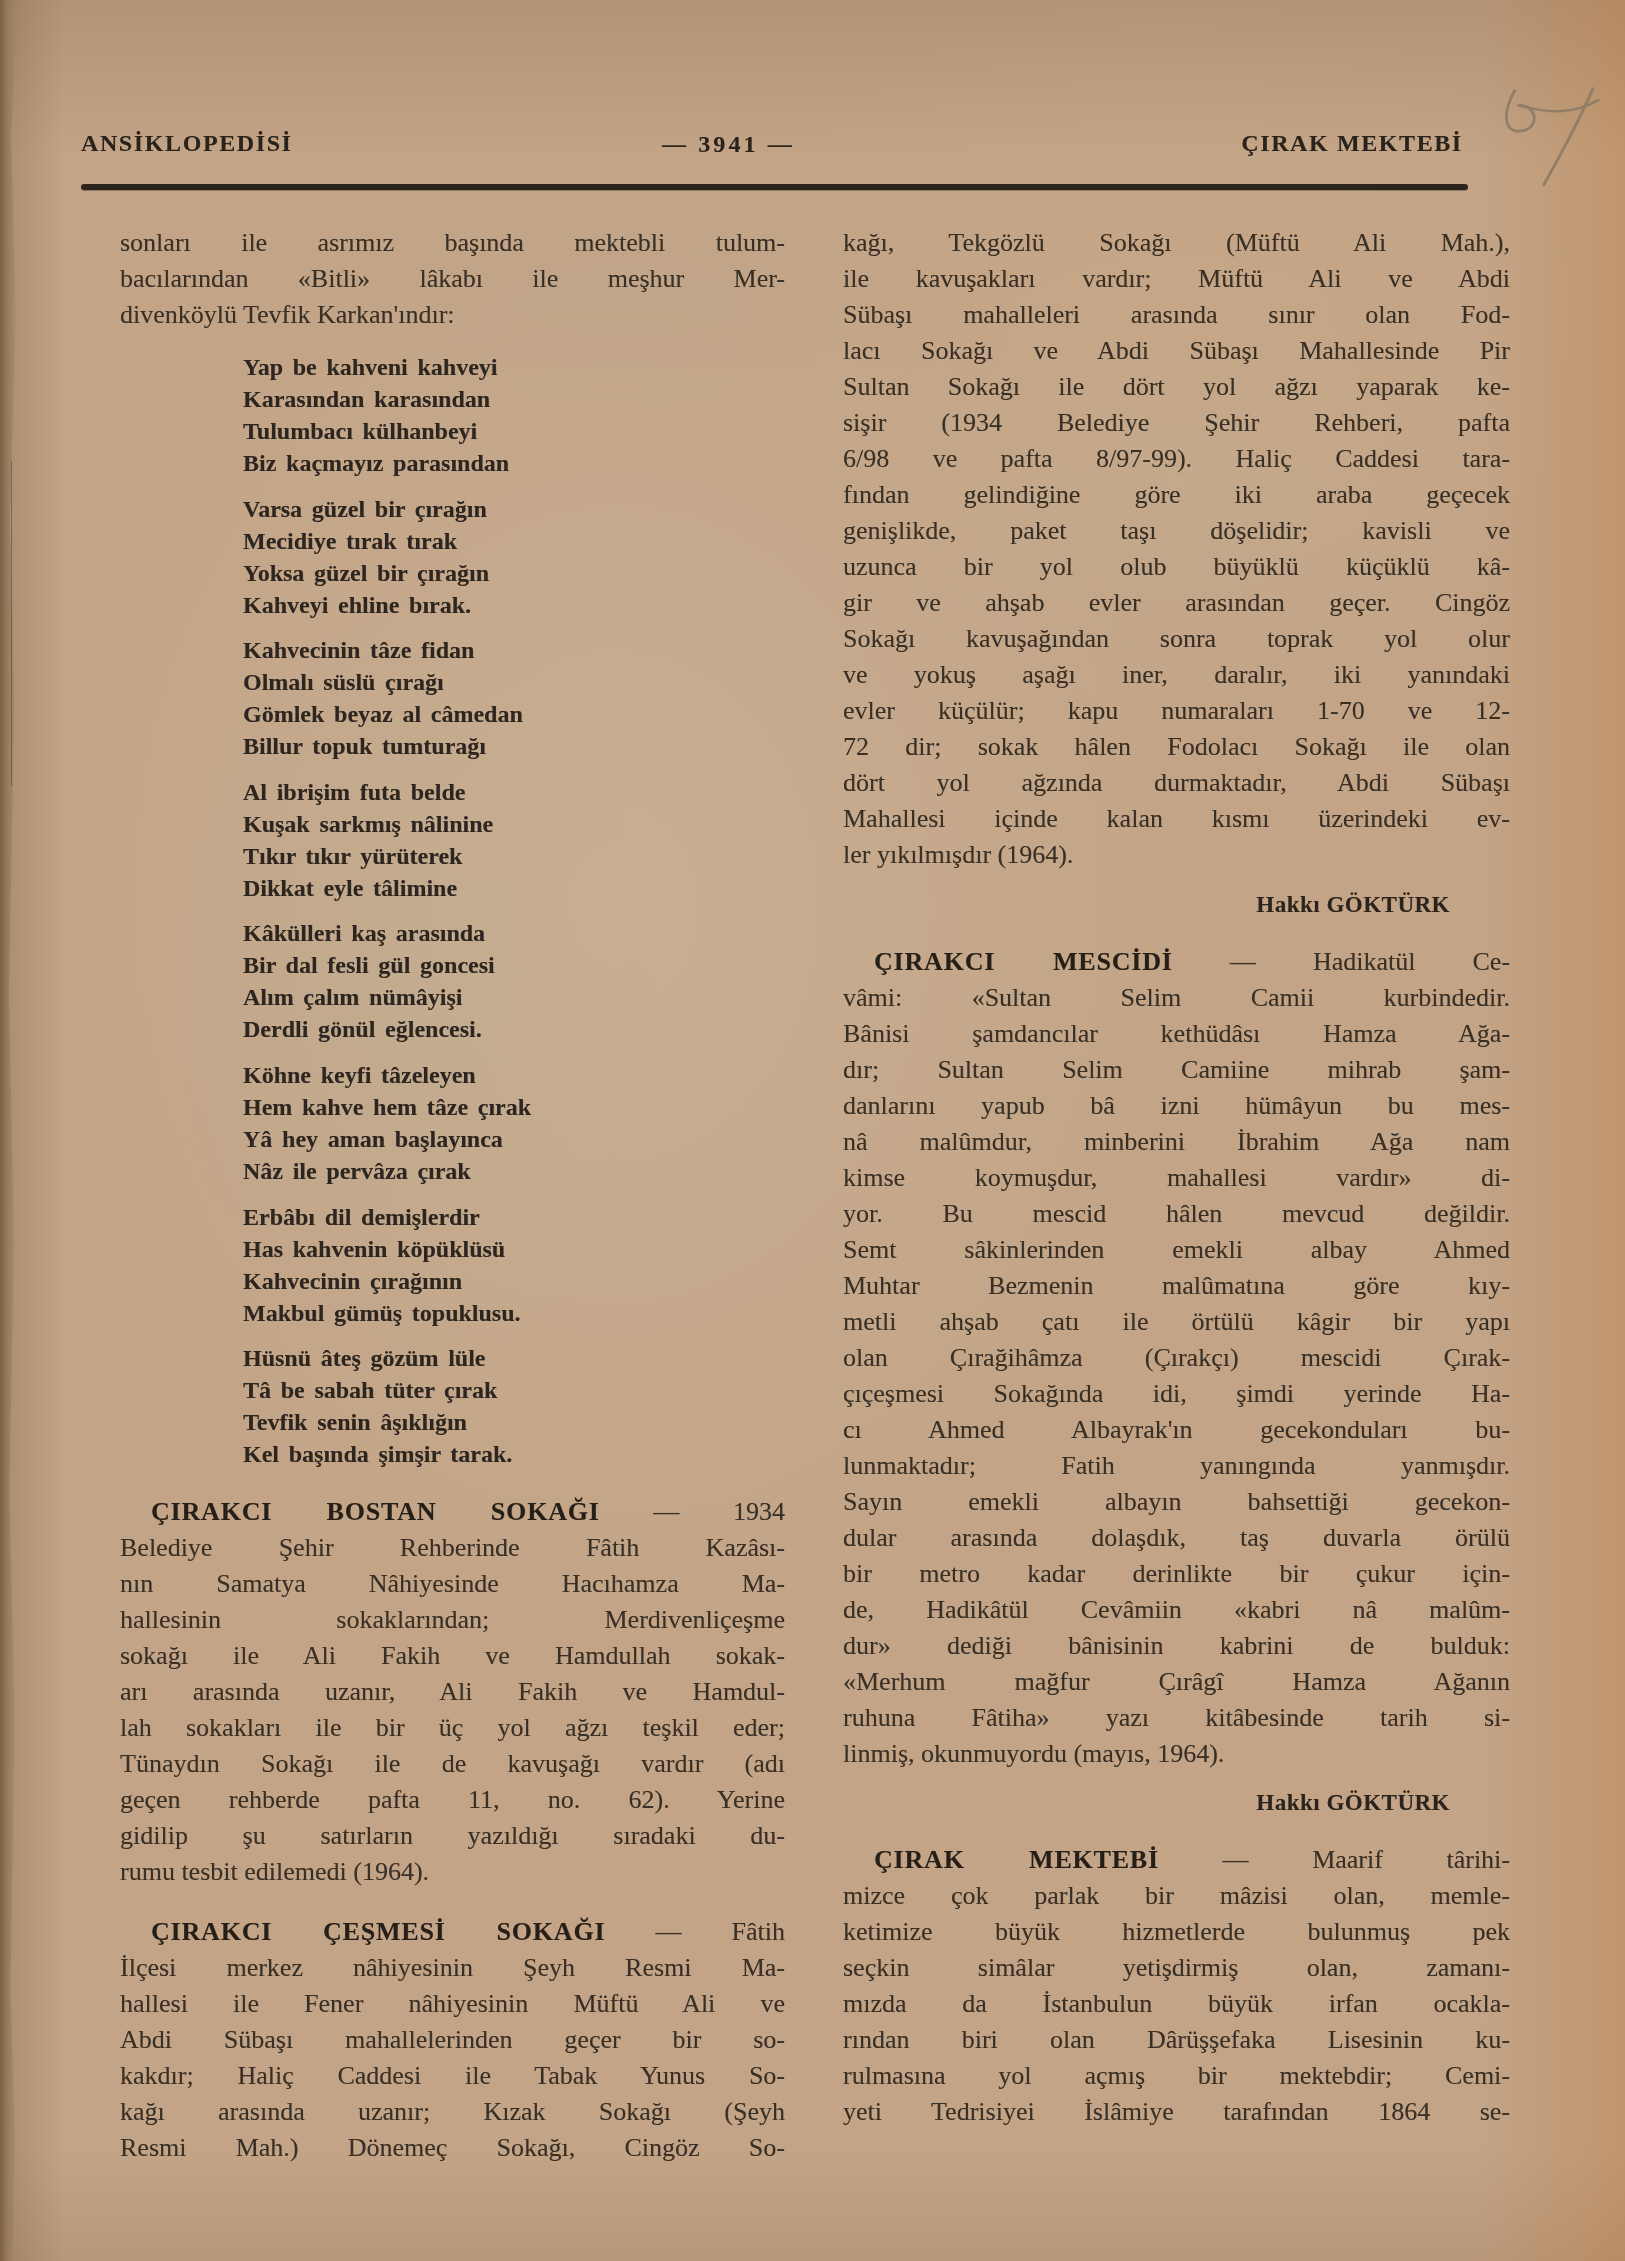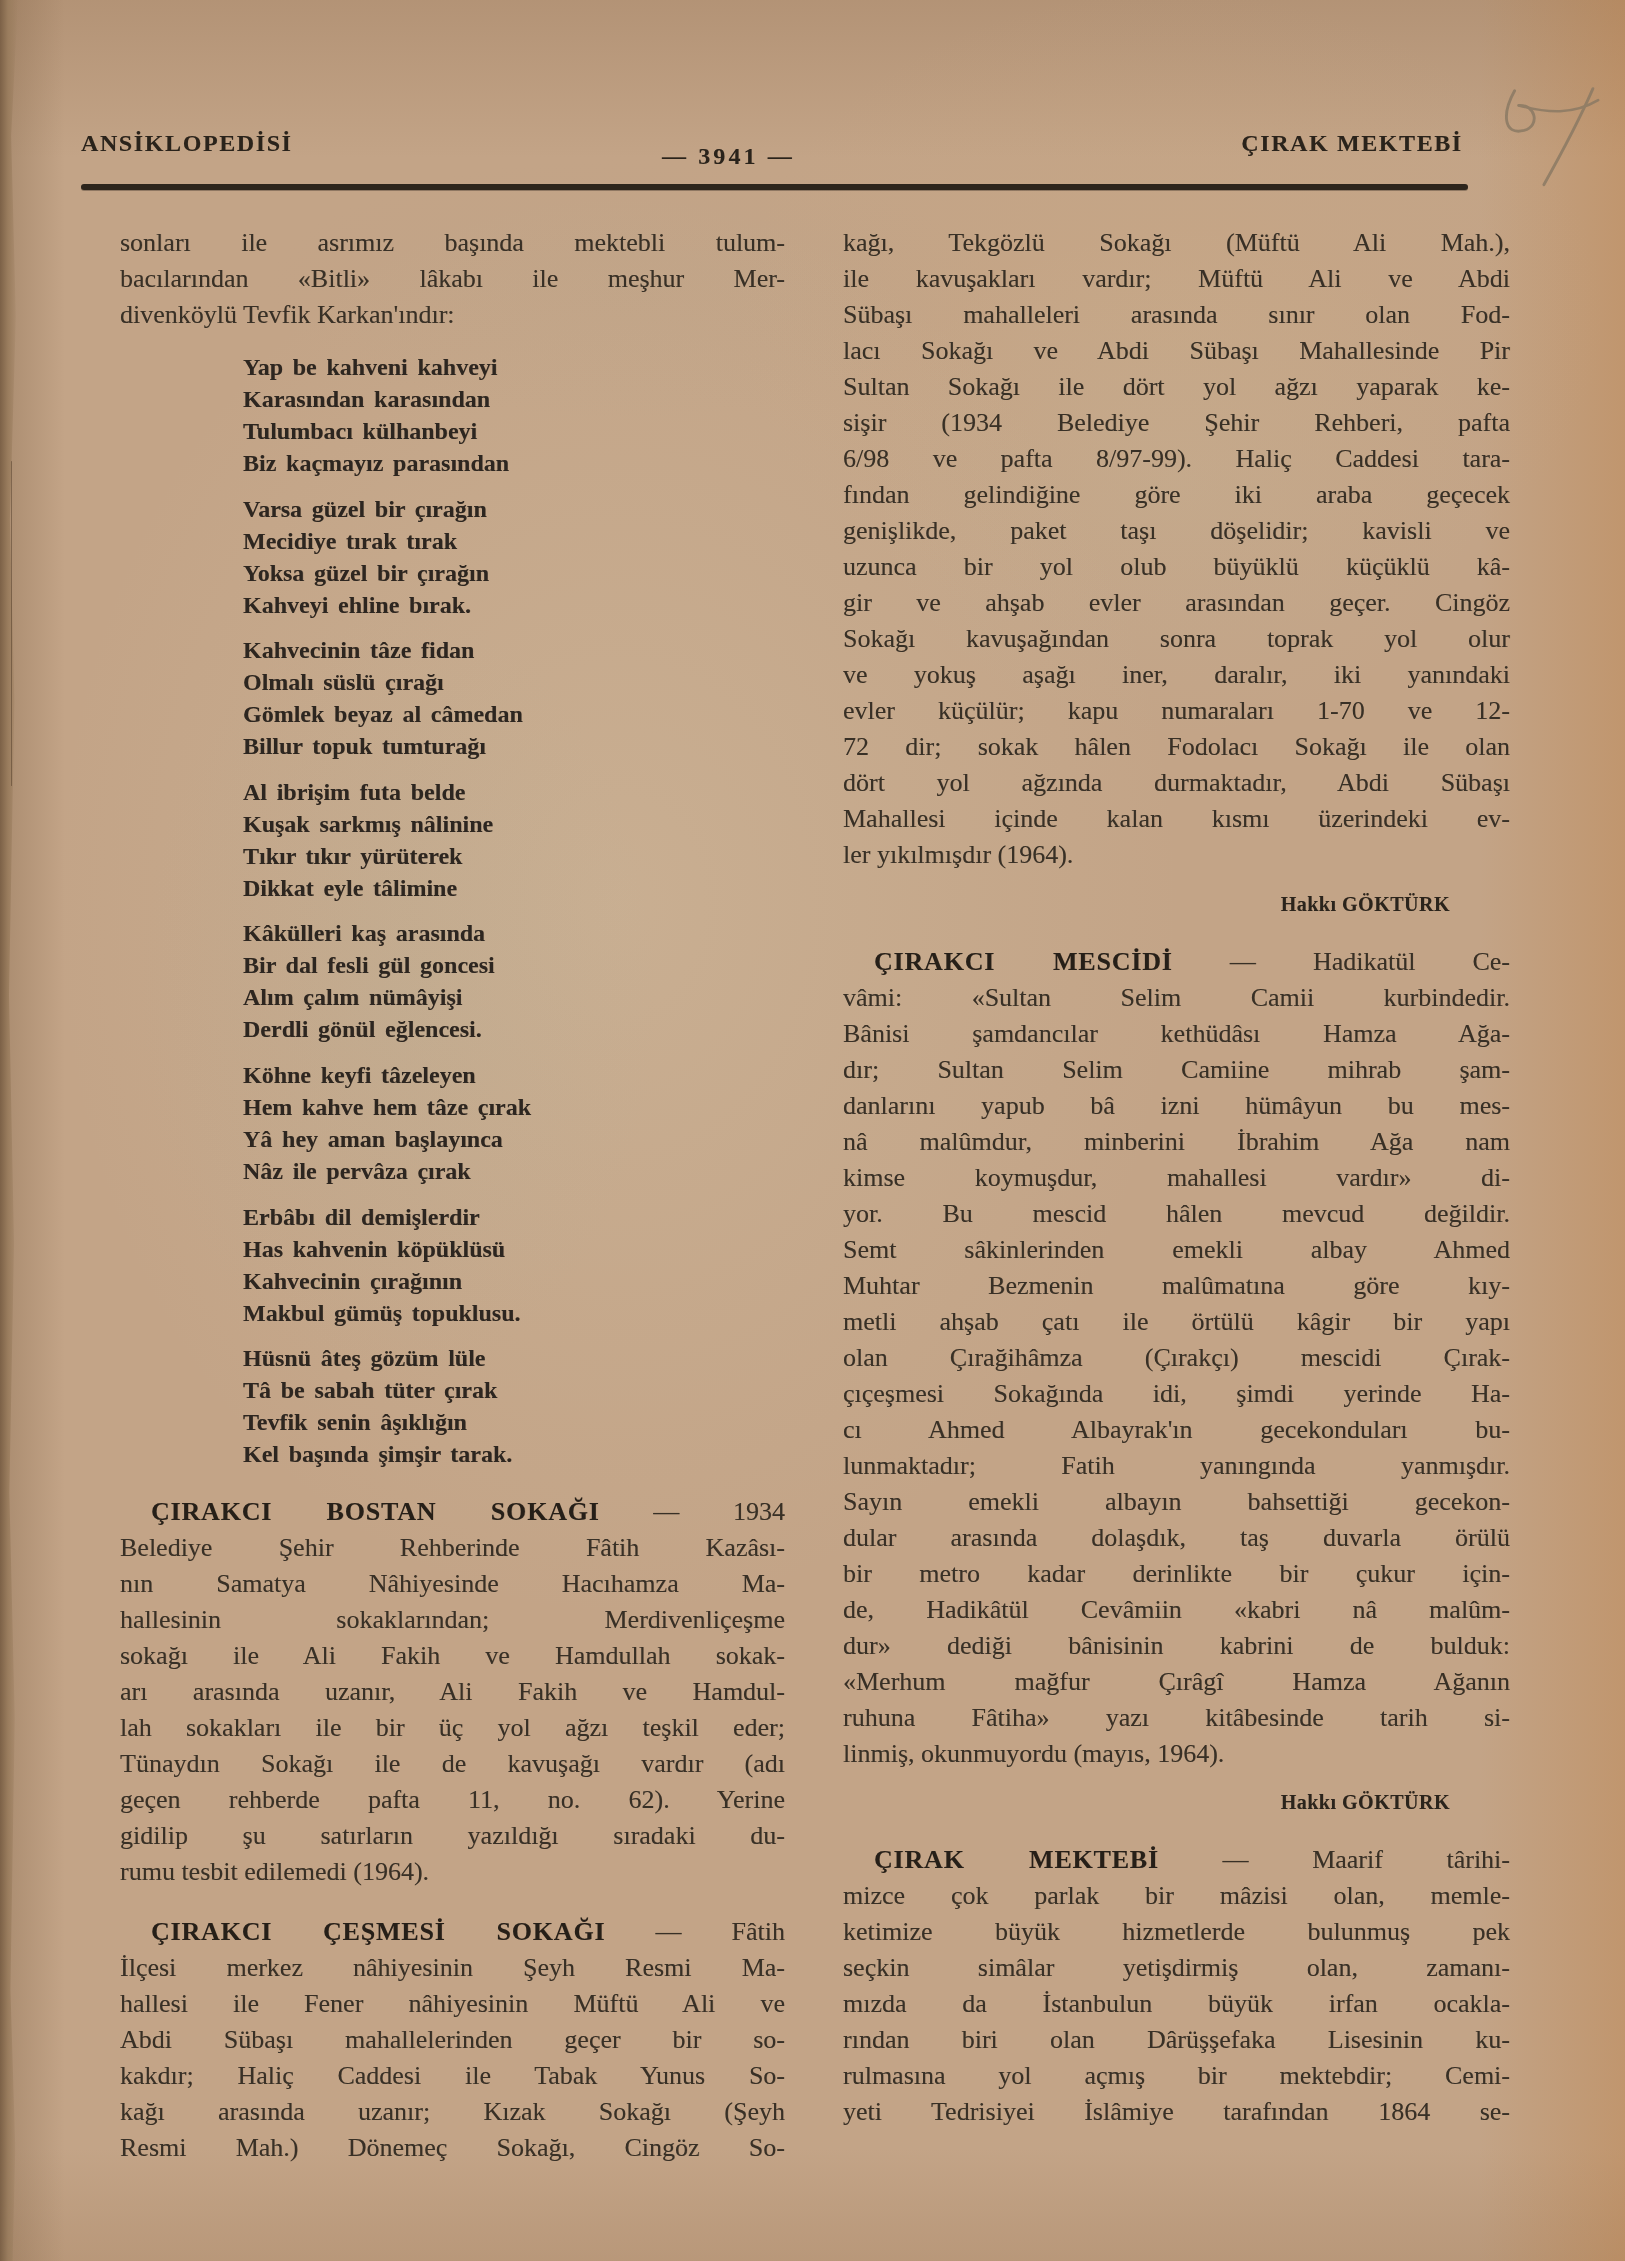--- a/index.html
+++ b/index.html
@@ -24,40 +24,40 @@
   }
   .crack{position:absolute;left:10.5px;top:461px;width:1.6px;height:325px;background:rgba(70,50,34,0.45);border-radius:1px;}
   .stain{position:absolute;pointer-events:none;}
   .stain.s1{left:136px;top:602px;width:524px;height:786px;background:radial-gradient(closest-side,rgba(168,178,156,0.13),rgba(0,0,0,0));}
   .stain.s2{left:864px;top:220px;width:628px;height:524px;background:radial-gradient(closest-side,rgba(196,204,182,0.10),rgba(0,0,0,0));}
   .stain.s3{left:262px;top:157px;width:733px;height:262px;background:radial-gradient(closest-side,rgba(175,160,135,0.12),rgba(0,0,0,0));}
 
   .header{position:absolute;top:130px;left:81px;width:1387px;height:37px;
     font-weight:bold;font-size:24px;letter-spacing:1.6px;color:#2a231b;}
   .h-left{position:absolute;left:0;top:0;}
-  .h-center{position:absolute;left:581px;top:13px;letter-spacing:3.1px;}
+  .h-center{position:absolute;left:581px;top:1px;letter-spacing:3.1px;}
   .h-right{position:absolute;right:5.2px;top:0;}
   .rule{position:absolute;top:184px;left:81px;width:1387px;height:5.8px;background:#2d251c;border-radius:3.1px;box-shadow:0 1px 0 rgba(45,37,28,0.35);}
 
   .col{position:absolute;top:225px;width:665px;font-size:26px;line-height:36px;}
   .col-left{left:120px;}
   .col-right{left:843px;width:667px;}
 
   .line{text-align:justify;text-align-last:justify;white-space:normal;}
   .line.short{text-align-last:left;}
   .first{padding-left:31px;}
   .head{font-weight:bold;letter-spacing:0.8px;color:#261f18;margin-top:22px;}
 
   .section{margin-top:24px;}
 
   .poem{margin:18px 0 3.1px 0;padding-left:123px;font-weight:bold;font-size:24px;line-height:32px;word-spacing:3.7px;color:#2d2620;}
   .stanza{margin-bottom:13.6px;}
   .poem-line{text-align:left;}
 
-  .signature{text-align:right;padding-right:60px;font-weight:bold;font-size:20px;line-height:31px;margin:15.7px 0 3.1px 0;color:#2b241c;letter-spacing:0.5px;}
+  .signature{text-align:right;padding-right:60px;font-weight:bold;font-size:23px;line-height:31px;margin:15.7px 0 3.1px 0;color:#2b241c;letter-spacing:0.5px;}
 
   .pencil{position:absolute;left:1477px;top:58px;width:141px;height:147px;opacity:0.85;}
 </style>
 </head>
 <body>
 
 <div class="page">
 
   <div class="torn-edge"></div>
   <div class="crack"></div>

